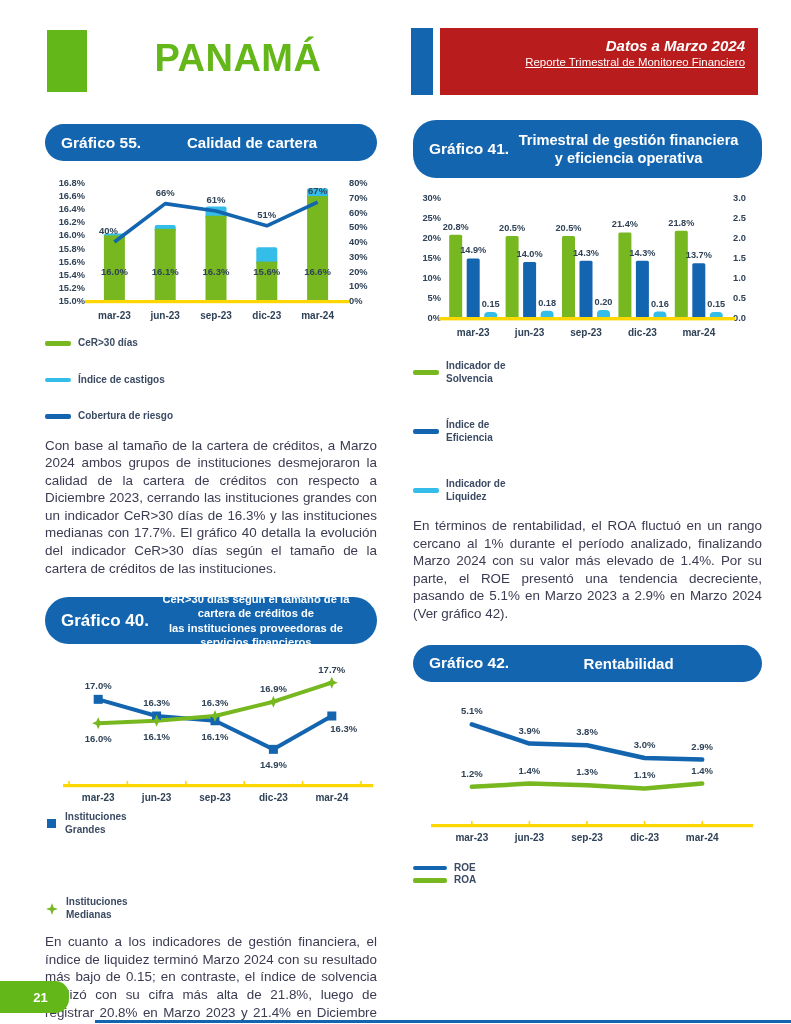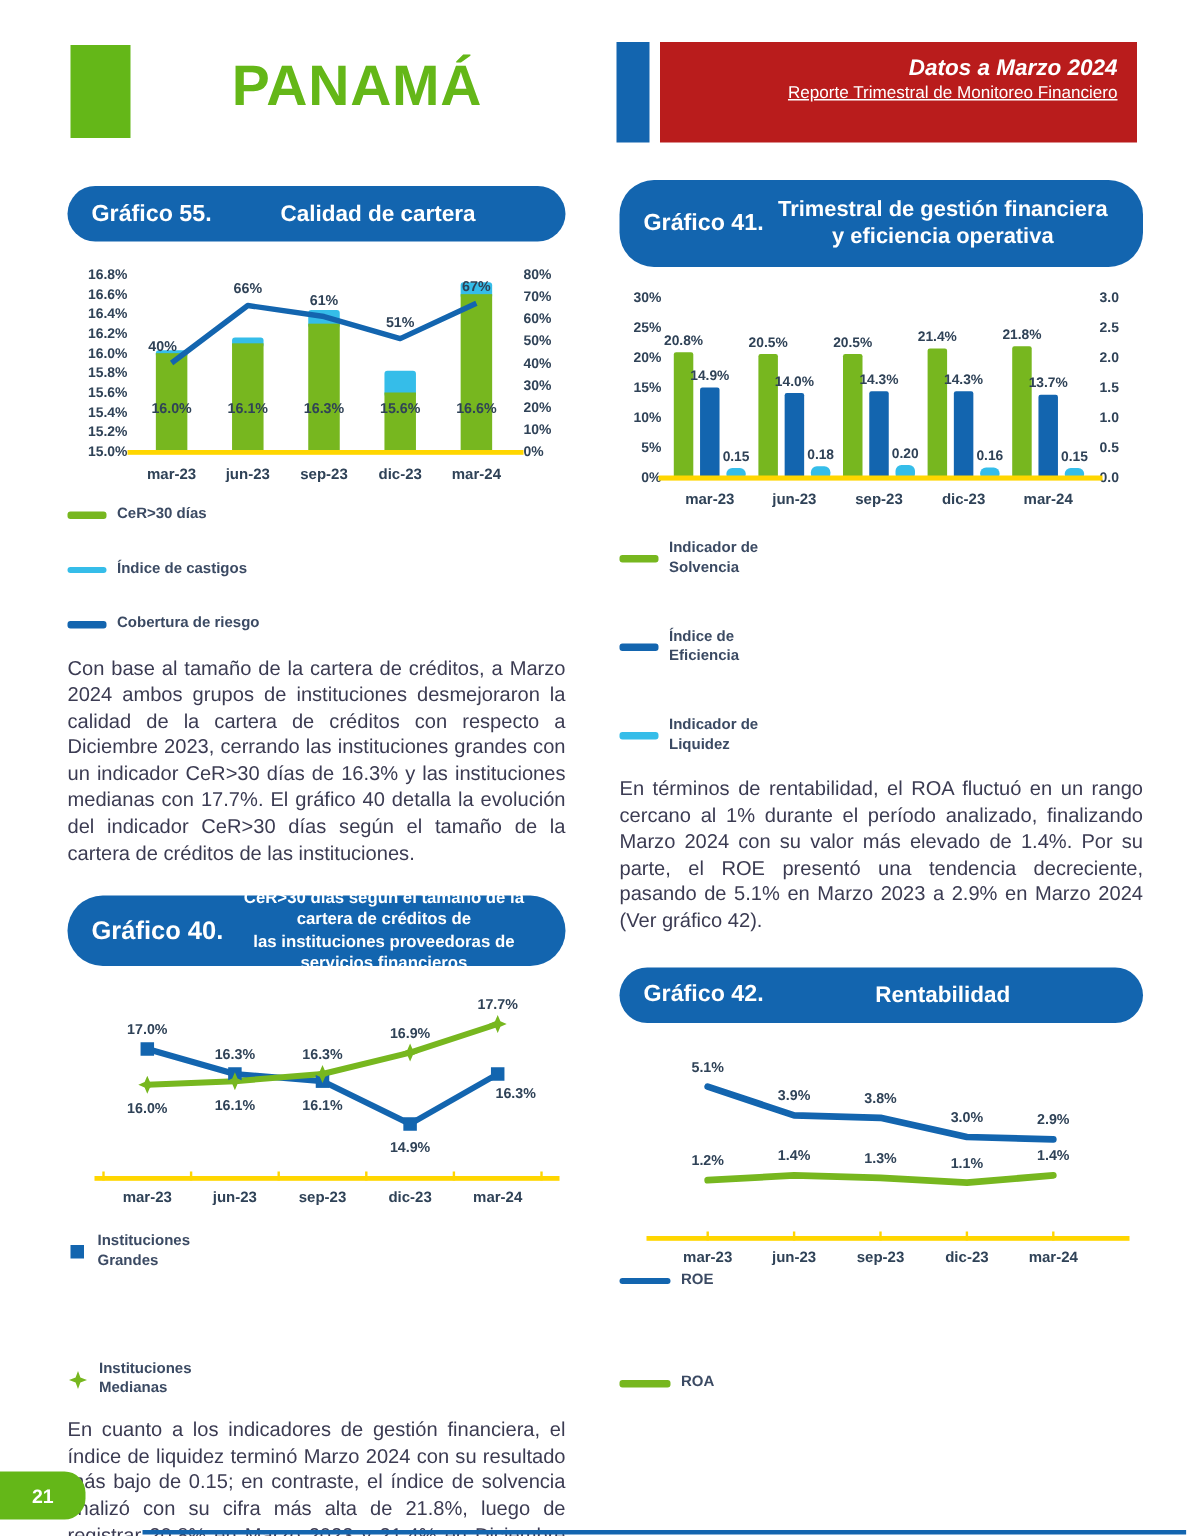--- a/index.html
+++ b/index.html
@@ -33,21 +33,21 @@
   .chart{margin-top:12px;}
   .chart svg{display:block;}
   .legend-row{display:flex;justify-content:center;align-items:flex-start;
               color:#3b4a63;font-size:10px;font-weight:600;flex-direction:column;}
   .legend-item{display:flex;align-items:center;gap:7px;}
   .legend-item .ltext{line-height:1.25;}
   .para{font-size:13.4px;line-height:17.6px;text-align:justify;color:#3b3b52;font-weight:500;}
   
   .page-badge{position:absolute;left:0;top:981px;width:57px;height:32px;background:#64b718;
               border-radius:0 14px 14px 0;color:#fff;font-weight:800;font-size:13px;
-              display:flex;align-items:center;justify-content:center;}
+              display:flex;align-items:center;justify-content:center;padding-left:12px;}
   .bottom-rule{position:absolute;left:95px;top:1020px;width:696px;height:3px;background:#1365af;}
 </style>
 </head>
 <body>
 
 <div class="page">
 
   <div class="brand-bar"></div>
   <div class="country">PANAMÁ</div>
   <div class="hdr-accent"></div>
@@ -165,21 +165,21 @@
           <rect x="140" y="127" width="1.6" height="6" fill="#ffd600"></rect>
           <rect x="198.39999999999998" y="127" width="1.6" height="6" fill="#ffd600"></rect>
           <rect x="256.8" y="127" width="1.6" height="6" fill="#ffd600"></rect>
           <rect x="315.2" y="127" width="1.6" height="6" fill="#ffd600"></rect>
           <text x="53.2" y="147" text-anchor="middle" font-size="10" fill="#2f4257" font-weight="700">mar-23</text>
           <text x="111.6" y="147" text-anchor="middle" font-size="10" fill="#2f4257" font-weight="700">jun-23</text>
           <text x="170" y="147" text-anchor="middle" font-size="10" fill="#2f4257" font-weight="700">sep-23</text>
           <text x="228.4" y="147" text-anchor="middle" font-size="10" fill="#2f4257" font-weight="700">dic-23</text>
           <text x="286.8" y="147" text-anchor="middle" font-size="10" fill="#2f4257" font-weight="700">mar-24</text>
         </svg>
-      <div class="legend-row" id="legend-g40" style="gap:60px;margin-top:16px;">
+      <div class="legend-row" id="legend-g40" style="gap:60px;margin-top:5px;">
           <div class="legend-item">
             <svg width="13" height="13">
               <rect x="2" y="2" width="9" height="9" fill="#1365af"></rect>
             </svg>
             <span class="ltext">Instituciones<br>Grandes</span>
           </div>
           <div class="legend-item">
             <svg width="14" height="14">
               <path d="M7 1 L8.6 5.4 L13 7 L8.6 8.6 L7 13 L5.4 8.6 L1 7 L5.4 5.4 Z" fill="#77b71f"></path>
             </svg>
@@ -290,21 +290,21 @@
           <rect x="115.60000000000001" y="125" width="1.6" height="6" fill="#ffd600"></rect>
           <rect x="173.2" y="125" width="1.6" height="6" fill="#ffd600"></rect>
           <rect x="230.79999999999998" y="125" width="1.6" height="6" fill="#ffd600"></rect>
           <rect x="288.4" y="125" width="1.6" height="6" fill="#ffd600"></rect>
           <text x="58.8" y="145" text-anchor="middle" font-size="10" fill="#2f4257" font-weight="700">mar-23</text>
           <text x="116.4" y="145" text-anchor="middle" font-size="10" fill="#2f4257" font-weight="700">jun-23</text>
           <text x="174" y="145" text-anchor="middle" font-size="10" fill="#2f4257" font-weight="700">sep-23</text>
           <text x="231.6" y="145" text-anchor="middle" font-size="10" fill="#2f4257" font-weight="700">dic-23</text>
           <text x="289.2" y="145" text-anchor="middle" font-size="10" fill="#2f4257" font-weight="700">mar-24</text>
         </svg>
-      <div class="legend-row" id="legend-g42" style="gap:56px;">
+      <div class="legend-row" id="legend-g42" style="margin-top:14px;">
           <div class="legend-item">
             <span style="display:inline-block;width:34px;height:4.5px;border-radius:2px;background:#1365af;"></span>
             <span class="ltext">ROE</span>
           </div>
           <div class="legend-item">
             <span style="display:inline-block;width:34px;height:4.5px;border-radius:2px;background:#77b71f;"></span>
             <span class="ltext">ROA</span>
           </div>
         </div>
     </div>

